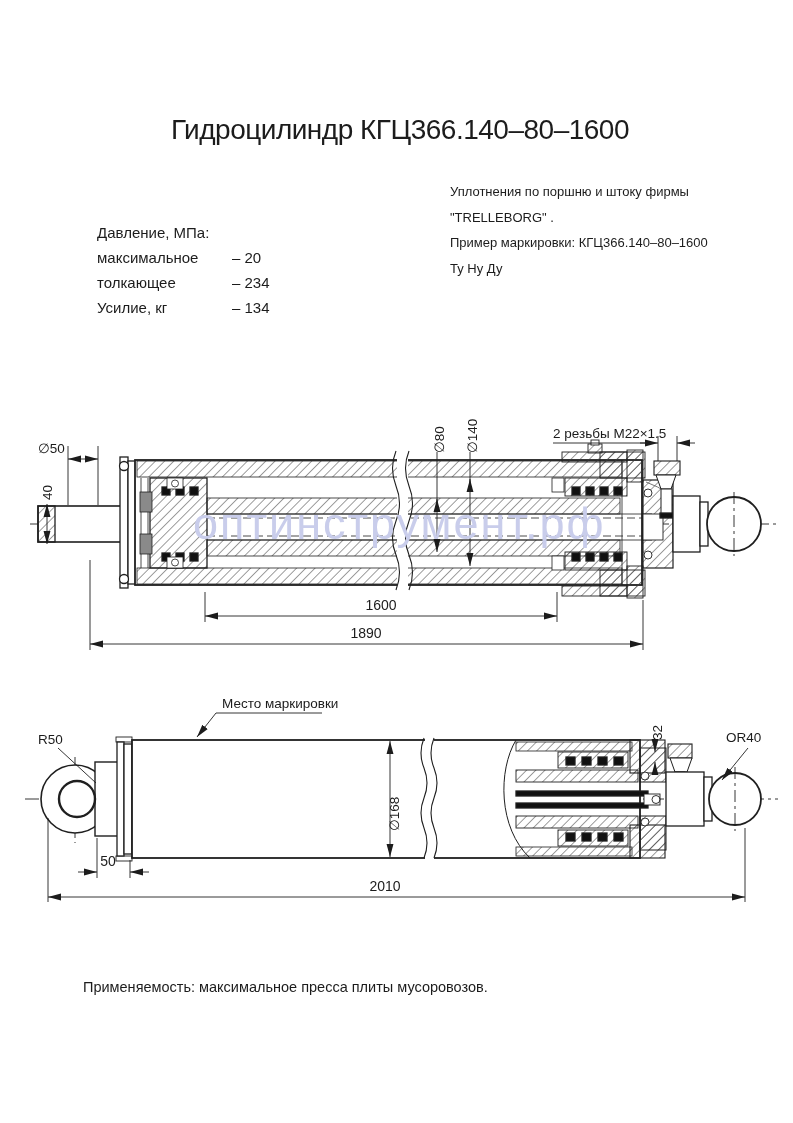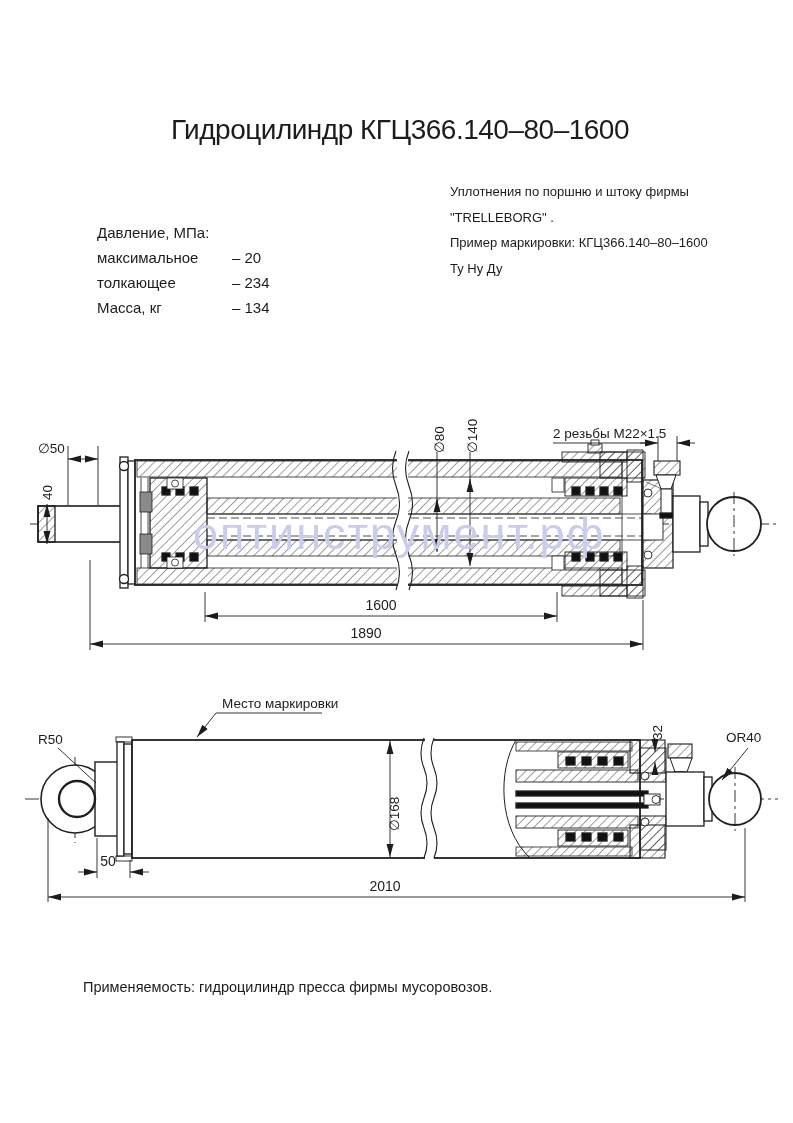--- a/index.html
+++ b/index.html
@@ -13,21 +13,21 @@
     font-size:28px;letter-spacing:-0.5px;white-space:nowrap;font-weight:400;margin-top:20px;
   }
   .specs{top:176px;left:97px;width:210px;font-size:15px;margin-top:44px;}
   .spec-row{display:flex;height:25px;line-height:25px;}
   .spec-label{width:135px;flex:0 0 135px;}
   .spec-val{white-space:nowrap;}
   .notes{top:179px;left:434px;width:290px;font-size:13px;line-height:25.5px;margin-left:16px;}
   .footer{top:979px;left:83px;font-size:14.5px;}
   .watermark{
     top:498px;left:193px;font-size:45px;letter-spacing:2px;white-space:nowrap;
-    z-index:5;pointer-events:none;font-weight:400;margin-top:10px;
+    z-index:5;pointer-events:none;font-weight:400;
   }
   svg{position:absolute;left:0;}
   svg text{font-family:"Liberation Sans",sans-serif;font-size:14px;fill:#1c1c1c;}
   svg text.small{font-size:13.5px;}
 </style>
 </head>
 <body>
 
 <div class="abs title">Гидроцилиндр КГЦ366.140–80–1600</div>
 
@@ -38,21 +38,21 @@
   </div>
   <div class="spec-row">
     <span class="spec-label">максимальное</span>
     <span class="spec-val">– 20</span>
   </div>
   <div class="spec-row">
     <span class="spec-label">толкающее</span>
     <span class="spec-val">– 234</span>
   </div>
   <div class="spec-row">
-    <span class="spec-label">Масса, кг</span>
+    <span class="spec-label">Усилие, кг</span>
     <span class="spec-val">– 134</span>
   </div>
 </div>
 
 <div class="abs notes">
   <div>Уплотнения по поршню и штоку фирмы</div>
   <div>"TRELLEBORG" .</div>
   <div>Пример маркировки: КГЦ366.140–80–1600</div>
   <div>Ту Ну Ду</div>
 </div>
@@ -301,13 +301,13 @@
   <text class="small" x="38" y="744">R50</text>
   <text class="small" x="399" y="831" transform="rotate(-90 399 831)">∅168</text>
   <text class="small" x="662" y="740" transform="rotate(-90 662 740)">32</text>
   <text class="small" x="726" y="742">OR40</text>
   <text x="108" y="866" text-anchor="middle">50</text>
   <text x="385" y="891" text-anchor="middle">2010</text>
 </svg>
 
 <div class="abs watermark" style="color: rgb(201, 205, 235);">оптинструмент.рф</div>
 
-<div class="abs footer">Применяемость: гидроцилиндр пресса фирмы мусоровозов.</div>
+<div class="abs footer">Применяемость: максимальное пресса плиты мусоровозов.</div>
 
 </body></html>

